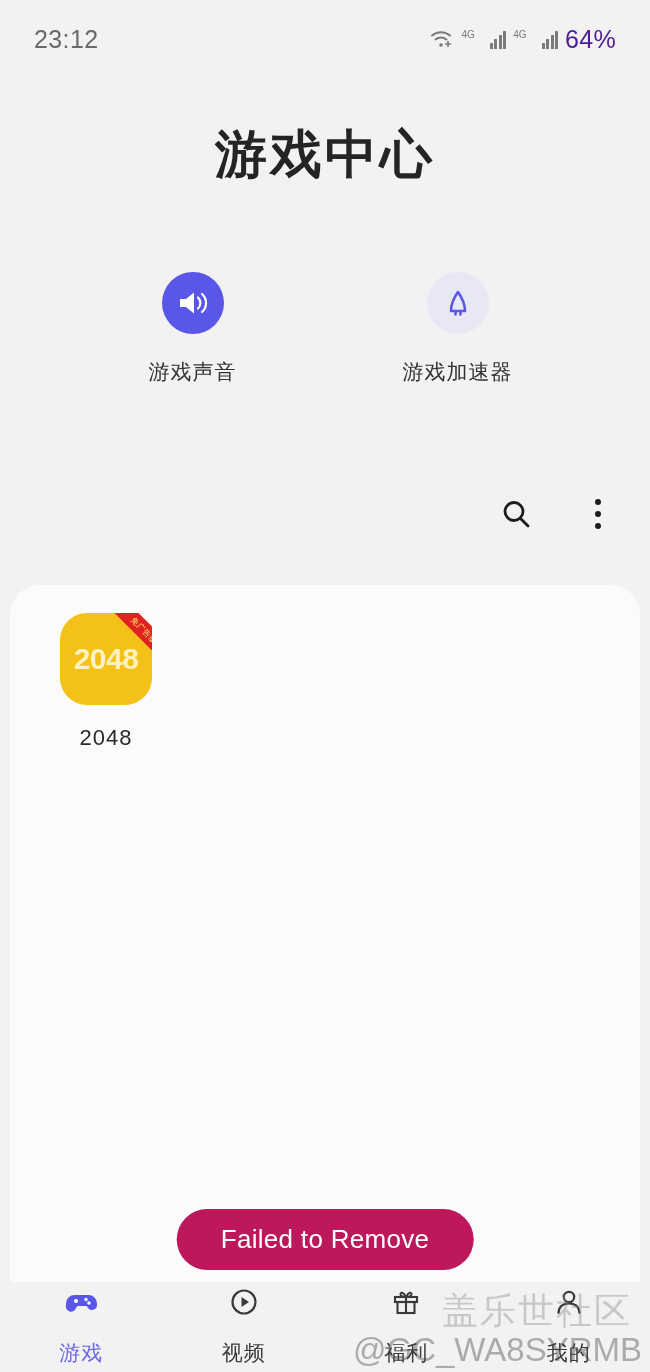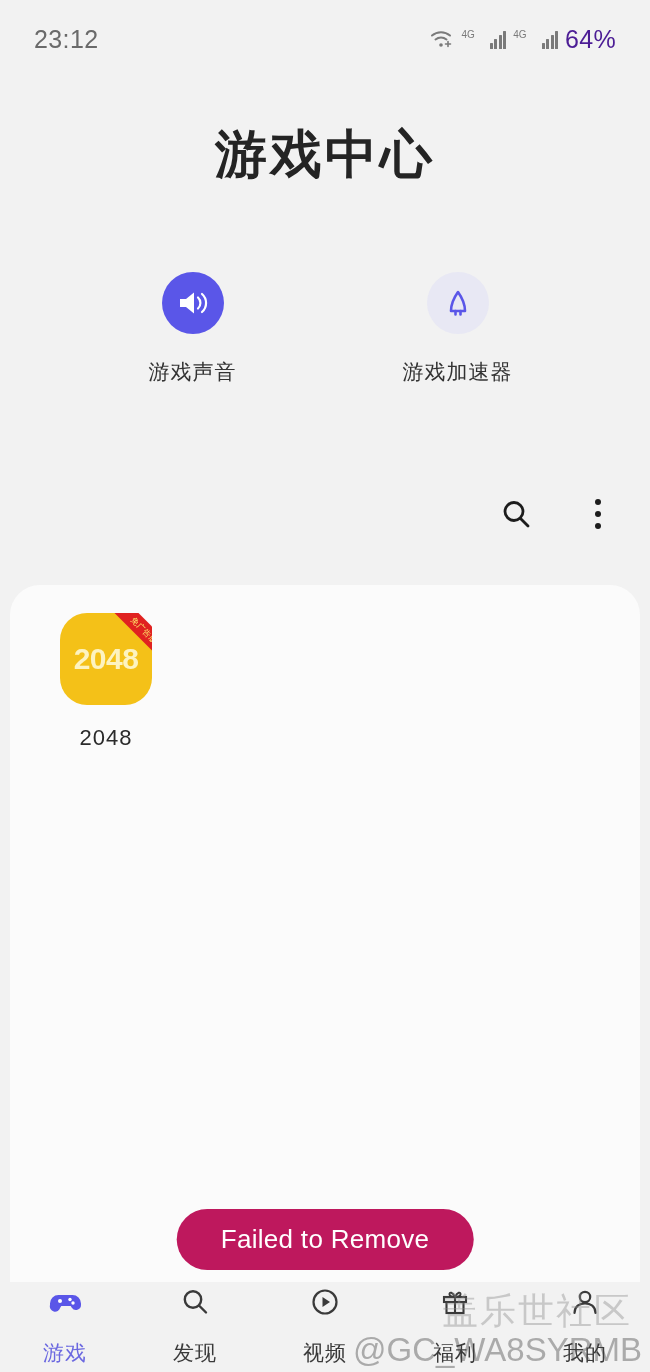--- a/index.html
+++ b/index.html
@@ -315,29 +315,20 @@
         <svg width="32" height="24" viewBox="0 0 32 24">
           <path d="M8.5 4 h15 a8.5 8.5 0 0 1 8.5 8.5 v1.5 a5 5 0 0 1 -9.2 2.7 l-1.1 -1.7 h-9.4 l-1.1 1.7 A5 5 0 0 1 1 14 v-1.5 A8.5 8.5 0 0 1 9.5 4 Z" fill="#5a56e8" transform="translate(0,1)"></path>
           <circle cx="11" cy="11" r="2" fill="#fff"></circle>
           <circle cx="21" cy="9.5" r="1.7" fill="#fff"></circle>
           <circle cx="24" cy="13" r="1.7" fill="#fff"></circle>
         </svg>
       </div>
       <div class="nav-label">游戏</div>
     </div>
 
-    <div class="nav-item">
-      <div class="nav-icon">
-        <svg width="30" height="30" viewBox="0 0 30 30">
-          <circle cx="13" cy="12.5" r="8.2" stroke="#3a3a3a" stroke-width="2.4" fill="none"></circle>
-          <path d="M19 18.5 L26 25.5" stroke="#3a3a3a" stroke-width="2.4" stroke-linecap="round"></path>
-        </svg>
-      </div>
-      <div class="nav-label">发现</div>
-    </div>
 
     <div class="nav-item">
       <div class="nav-icon">
         <svg width="30" height="30" viewBox="0 0 30 30">
           <circle cx="15" cy="15" r="11.5" stroke="#3a3a3a" stroke-width="2.2" fill="none"></circle>
           <path d="M12.5 10 L20 15 L12.5 20 Z" fill="#3a3a3a"></path>
         </svg>
       </div>
       <div class="nav-label">视频</div>
     </div>

